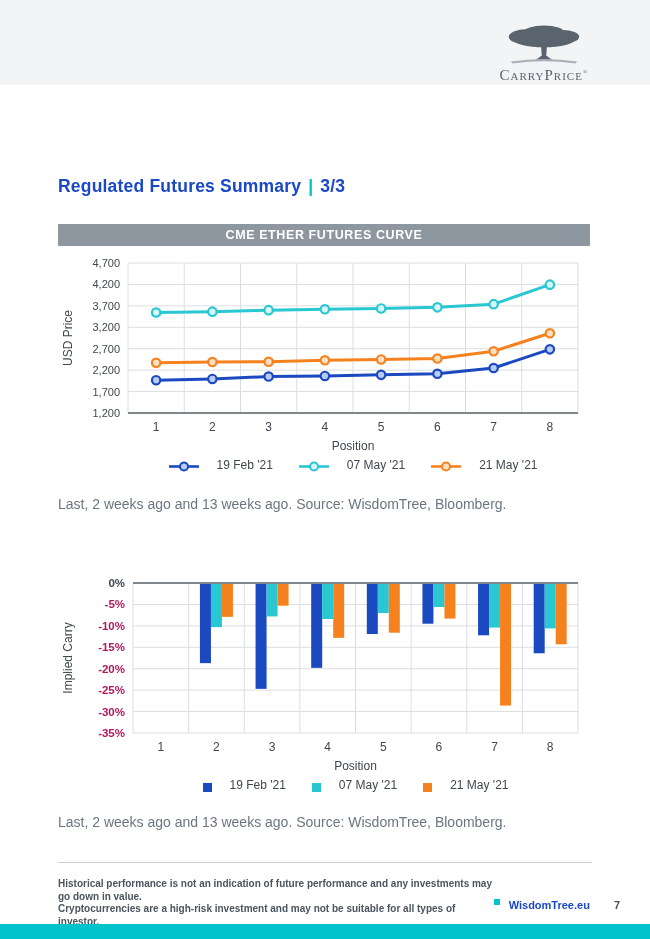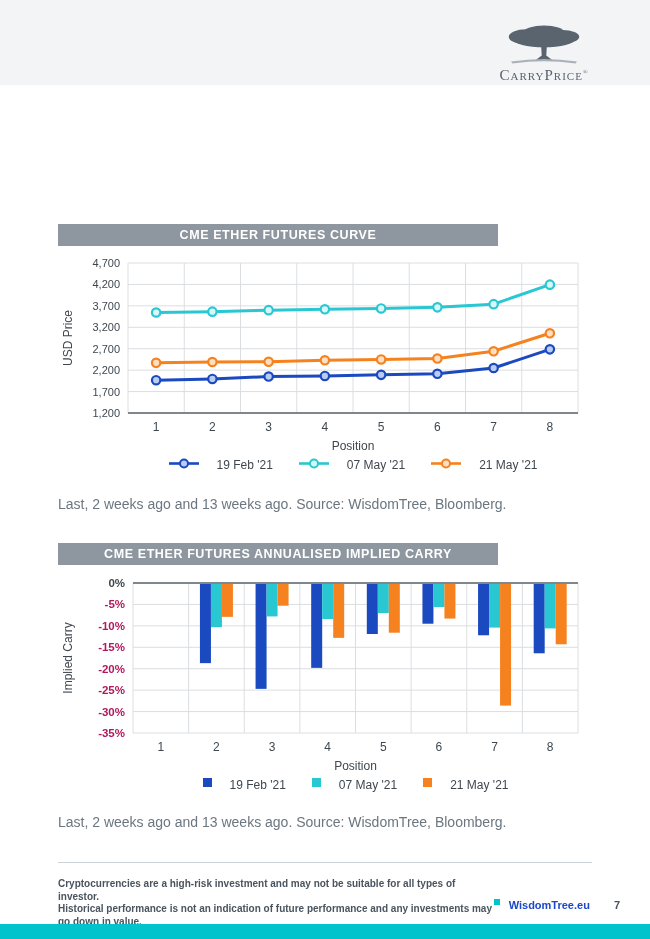--- a/index.html
+++ b/index.html
@@ -8,34 +8,34 @@
 
   .header-band { position:absolute; top:0; left:0; width:650px; height:85px; background:#f3f4f6; }
   .logo { position:absolute; top:24px; right:46px; width:120px; text-align:center; color:#5a646e; }
   .logo svg { display:block; margin:0 auto; }
   .logo-text { font-family:"Liberation Serif", serif; font-variant:small-caps; font-size:15px; letter-spacing:1px; color:#5a646e; line-height:12px; }
   .logo-text sup { font-size:6px; font-variant:normal; }
 
   .page-title { position:absolute; top:176px; left:58px; font-size:17.5px; font-weight:bold; color:#1b48c8; letter-spacing:0.2px; }
   .page-title .sep { color:#00c3cc; font-weight:bold; margin:0 7px; }
 
-  .banner { position:absolute; left:58px; width:440px; height:22px; background:#8e979f; color:#ffffff;
+  .banner { position:absolute; left:58px; width:532px; height:22px; background:#8e979f; color:#ffffff;
             font-size:12.5px; font-weight:bold; letter-spacing:0.6px; text-align:center; line-height:22px; }
   #banner1 { top:224px; }
   #banner2 { top:543px; }
 
   svg.chart { position:absolute; left:58px; }
   #chart1 { top:248px; }
   #chart2 { top:567px; }
   svg text { font-family:"Liberation Sans", sans-serif; }
 
   .legend { position:absolute; display:flex; justify-content:center; align-items:center; gap:26px; font-size:12px; color:#3f474e; }
   #legend1 { top:458px; left:128px; width:450px; }
   #legend2 { top:778px; left:133px; width:445px; }
-  .legend-item { display:inline-flex; align-items:flex-start; gap:18px; }
+  .legend-item { display:inline-flex; align-items:flex-end; gap:18px; }
   .legend-swatch { display:inline-block; width:9px; height:9px; }
 
   .caption { position:absolute; left:58px; font-size:14px; color:#6b7680; }
   #caption1 { top:496px; }
   #caption2 { top:814px; }
 
   .divider { position:absolute; top:862px; left:58px; width:534px; height:1px; background:#ccd1d6; }
 
   .disclaimer { position:absolute; top:878px; left:58px; width:440px; font-size:10px; font-weight:bold; color:#4a545e; line-height:12.5px; }
 
@@ -60,20 +60,21 @@
           <ellipse cx="85" cy="17" rx="22" ry="9"></ellipse>
           <ellipse cx="60" cy="21" rx="41" ry="10"></ellipse>
           <path d="M56 27 L57 42 L49 48 L71 48 L63 42 L64 27 Z"></path>
         </g>
         <path d="M16 50 Q60 43 104 50 L102 52.5 Q60 46.5 18 52.5 Z" fill="#aab1b8"></path>
       </svg>
       <div class="logo-text"><span>Carry</span><span>Price</span><sup>®</sup></div>
     </div>
   </header>
 
+  <h1 class="page-title"><span>Regulated Futures Summary</span><span class="sep">|</span><span>3/3</span></h1>
 
   <div class="banner" id="banner1">CME ETHER FUTURES CURVE</div>
   <svg class="chart" id="chart1" width="532" height="210" viewBox="0 0 532 210">
       <line x1="70" y1="15" x2="70" y2="165" stroke="#dbdee1" stroke-width="1"></line>
       <line x1="126.25" y1="15" x2="126.25" y2="165" stroke="#dbdee1" stroke-width="1"></line>
       <line x1="182.5" y1="15" x2="182.5" y2="165" stroke="#dbdee1" stroke-width="1"></line>
       <line x1="238.75" y1="15" x2="238.75" y2="165" stroke="#dbdee1" stroke-width="1"></line>
       <line x1="295" y1="15" x2="295" y2="165" stroke="#dbdee1" stroke-width="1"></line>
       <line x1="351.25" y1="15" x2="351.25" y2="165" stroke="#dbdee1" stroke-width="1"></line>
       <line x1="407.5" y1="15" x2="407.5" y2="165" stroke="#dbdee1" stroke-width="1"></line>
@@ -151,21 +152,20 @@
       <span class="legend-item">
         <svg width="30" height="11">
           <line x1="0" y1="5.5" x2="30" y2="5.5" stroke="#f5821f" stroke-width="2.6"></line>
           <circle cx="15" cy="5.5" r="4" fill="#fbe0c3" stroke="#f5821f" stroke-width="2"></circle>
         </svg>
         <span>21 May '21</span>
       </span>
     </div>
   <p class="caption" id="caption1">Last, 2 weeks ago and 13 weeks ago. Source: WisdomTree, Bloomberg.</p>
 
-  <div class="banner" id="banner2">CME ETHER FUTURES ANNUALISED IMPLIED CARRY</div>
   <svg class="chart" id="chart2" width="532" height="210" viewBox="0 0 532 210">
       <line x1="75" y1="16" x2="75" y2="166" stroke="#dbdee1" stroke-width="1"></line>
       <line x1="130.625" y1="16" x2="130.625" y2="166" stroke="#dbdee1" stroke-width="1"></line>
       <line x1="186.25" y1="16" x2="186.25" y2="166" stroke="#dbdee1" stroke-width="1"></line>
       <line x1="241.875" y1="16" x2="241.875" y2="166" stroke="#dbdee1" stroke-width="1"></line>
       <line x1="297.5" y1="16" x2="297.5" y2="166" stroke="#dbdee1" stroke-width="1"></line>
       <line x1="353.125" y1="16" x2="353.125" y2="166" stroke="#dbdee1" stroke-width="1"></line>
       <line x1="408.75" y1="16" x2="408.75" y2="166" stroke="#dbdee1" stroke-width="1"></line>
       <line x1="464.375" y1="16" x2="464.375" y2="166" stroke="#dbdee1" stroke-width="1"></line>
       <line x1="520" y1="16" x2="520" y2="166" stroke="#dbdee1" stroke-width="1"></line>
@@ -229,22 +229,22 @@
       <span class="legend-item">
         <span class="legend-swatch" style="background:#f5821f"></span>
         <span>21 May '21</span>
       </span>
     </div>
   <p class="caption" id="caption2">Last, 2 weeks ago and 13 weeks ago. Source: WisdomTree, Bloomberg.</p>
 
   <div class="divider"></div>
 
   <div class="disclaimer">
+    <div>Historical performance is not an indication of future performance and any investments may go down in value.</div>
     <div>Cryptocurrencies are a high-risk investment and may not be suitable for all types of investor.</div>
-    <div>Historical performance is not an indication of future performance and any investments may go down in value.</div>
     <div>Cryptocurrencies can demonstrate higher volatility than other asset classes.</div>
   </div>
 
   <div class="footer-right">
     <span class="bullet"></span>
     <a class="site-link" href="#">WisdomTree.eu</a>
     <span class="page-num">7</span>
   </div>
 
   <div class="bottom-bar"></div>

